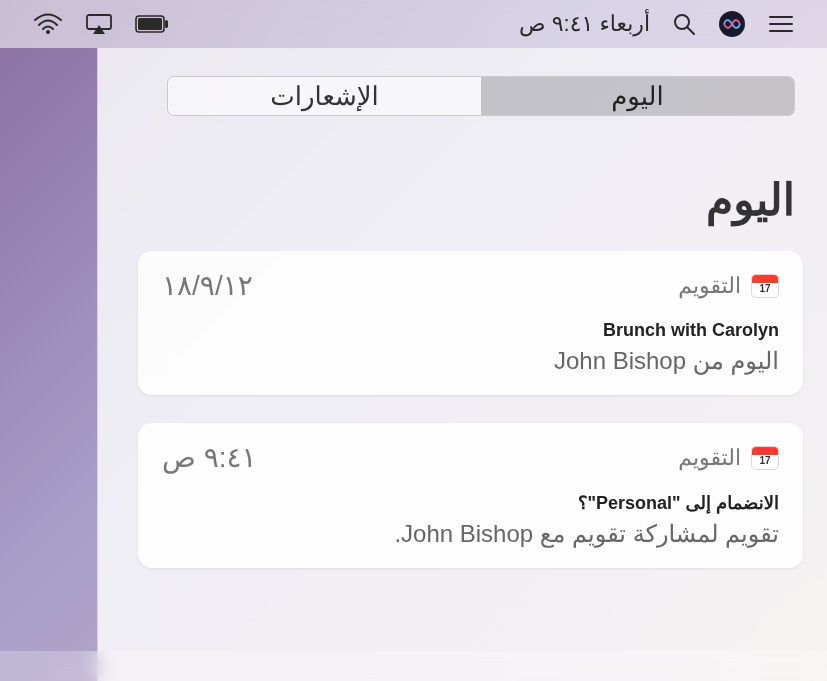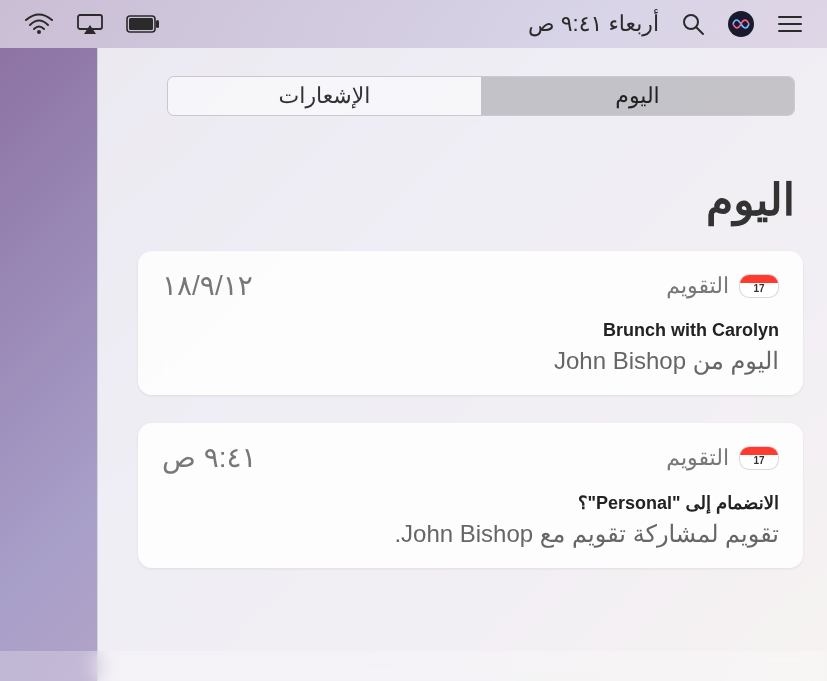--- a/index.html
+++ b/index.html
@@ -15,21 +15,21 @@
   
   .menubar {
     position: absolute;
     top: 0; left: 0; right: 0;
     height: 48px;
     background: rgba(255,255,255,0.55);
     backdrop-filter: blur(20px);
     display: flex;
     flex-direction: row;
     align-items: center;
-    padding: 0 24px;
+    padding: 0 33px;
     gap: 22px;
   }
   .menubar .left-icons, .menubar .right-icons {
     display: flex;
     align-items: center;
     gap: 22px;
   }
   .menubar .clock {
     font-size: 22px;
     color: #2a2a2a;
@@ -59,21 +59,21 @@
     margin-right: 8px;
     border-radius: 7px;
     overflow: hidden;
     border: 1px solid rgba(0,0,0,0.15);
   }
   .seg-item {
     flex: 1;
     display: flex;
     align-items: center;
     justify-content: center;
-    font-size: 22px;
+    font-size: 26px;
     color: #333;
     cursor: pointer;
   }
   .seg-item.active {
     background: rgba(0,0,0,0.18);
     color: #222;
   }
   .seg-item.inactive {
     background: rgba(255,255,255,0.55);
   }
@@ -105,24 +105,24 @@
     margin-bottom: 18px;
   }
   .card-app {
     display: flex;
     align-items: center;
     gap: 10px;
     color: #777;
     font-size: 22px;
   }
   .cal-icon {
-    width: 40px; height: 24px;
+    width: 28px; height: 24px;
     background: #fff;
     border: 1px solid rgba(0,0,0,0.15);
-    border-radius: 10px;
+    border-radius: 5px;
     position: relative;
     overflow: hidden;
   }
   .cal-icon::before {
     content: "";
     position: absolute;
     top: 0; left: 0; right: 0;
     height: 8px;
     background: #ff3b30;
   }

